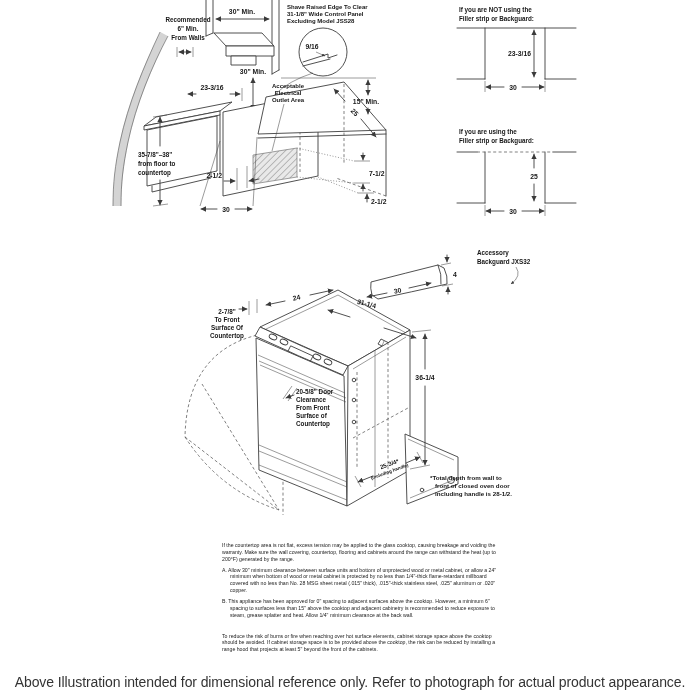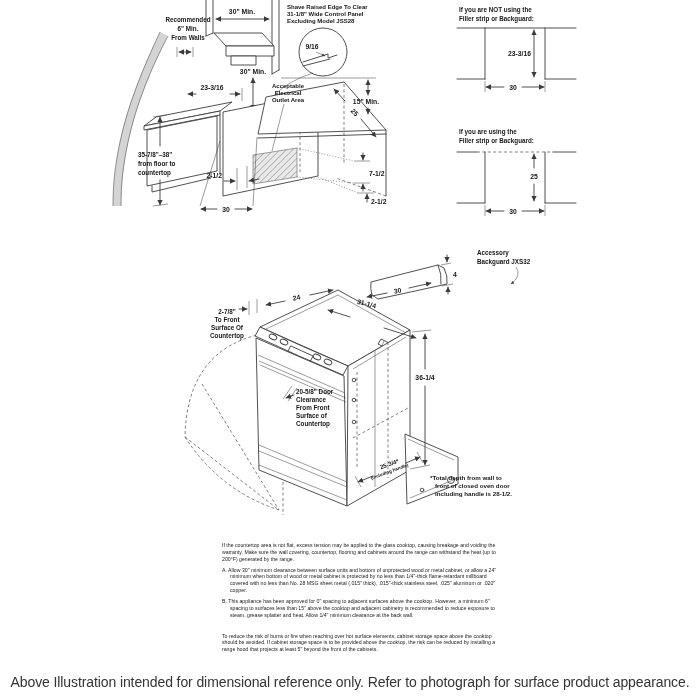--- a/index.html
+++ b/index.html
@@ -353,15 +353,15 @@
     </g>
   </svg>
 
   <div id="notes">
     <div class="para">If the countertop area is not flat, excess tension may be applied to the glass cooktop, causing breakage and voiding the warranty. Make sure the wall covering, countertop, flooring and cabinets around the range can withstand the heat (up to 200°F) generated by the range.</div>
     <div class="para hang">A. Allow 30" minimum clearance between surface units and bottom of unprotected wood or metal cabinet, or allow a 24" minimum when bottom of wood or metal cabinet is protected by no less than 1/4"-thick flame-retardant millboard covered with no less than No. 28 MSG sheet metal (.015" thick), .015"-thick stainless steel, .025" aluminum or .020" copper.</div>
     <div class="para hang gap-big">B. This appliance has been approved for 0" spacing to adjacent surfaces above the cooktop. However, a minimum 6" spacing to surfaces less than 15" above the cooktop and adjacent cabinetry is recommended to reduce exposure to steam, grease splatter and heat. Allow 1/4" minimum clearance at the back wall.</div>
     <div class="para">To reduce the risk of burns or fire when reaching over hot surface elements, cabinet storage space above the cooktop should be avoided. If cabinet storage space is to be provided above the cooktop, the risk can be reduced by installing a range hood that projects at least 5" beyond the front of the cabinets.</div>
   </div>
 
-  <div id="caption">Above Illustration intended for dimensional reference only. Refer to photograph for surface product appearance.</div>
+  <div id="caption">Above Illustration intended for dimensional reference only. Refer to photograph for actual product appearance.</div>
 
 </div>
 
 </body></html>

